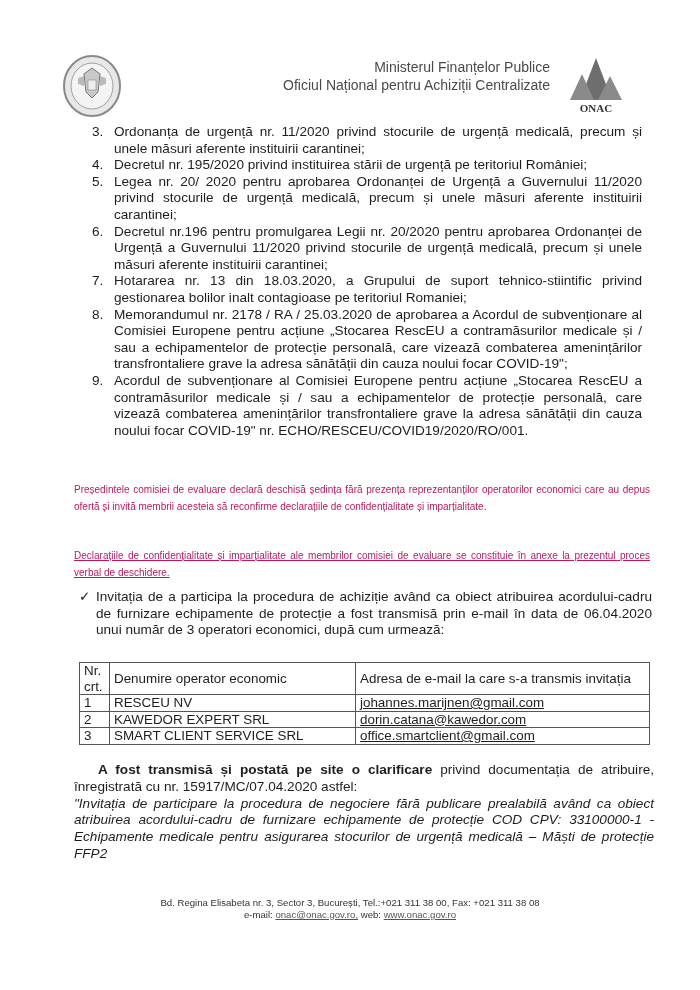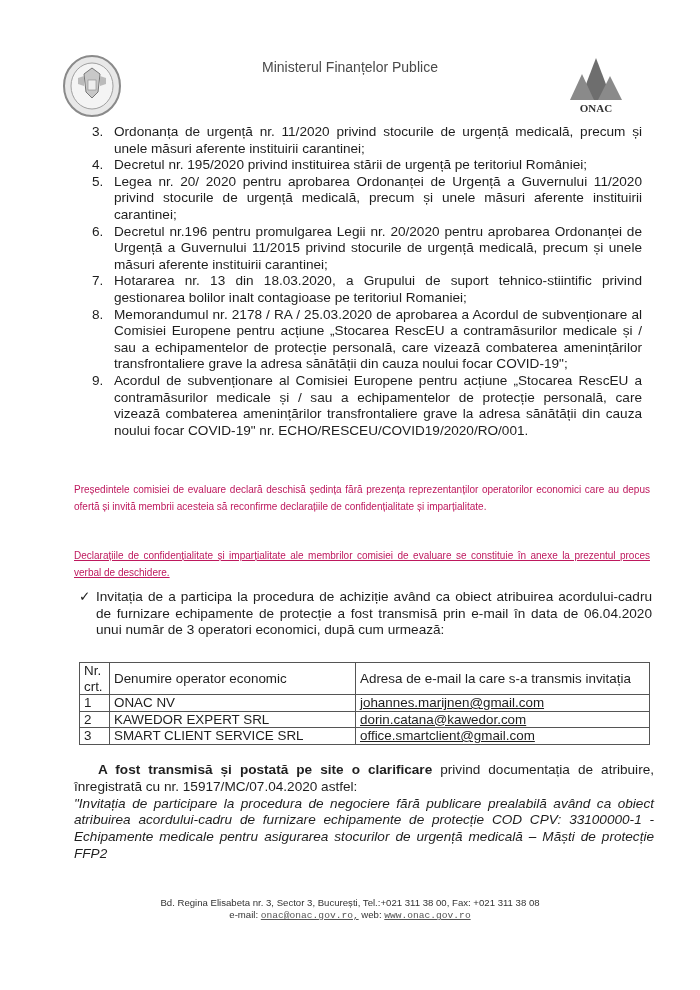--- a/index.html
+++ b/index.html
@@ -2,73 +2,74 @@
 <html><head>
   <meta charset="utf-8">
   <style>
     html, body { margin: 0; padding: 0; background: #ffffff; }
     body { width: 700px; height: 990px; position: relative; overflow: hidden;
       font-family: "Liberation Sans", sans-serif; color: #1e1e1e; }
     .page { position: absolute; left: 0; top: 0; width: 700px; height: 990px; background: #fff; }
     .header { position: absolute; left: 0; top: 50px; width: 700px; height: 70px; }
     .crest { position: absolute; left: 62px; top: 4px; width: 60px; height: 64px; }
     .onac-logo { position: absolute; left: 568px; top: 6px; width: 56px; height: 60px; }
-    .header-title { position: absolute; left: 150px; width: 400px; top: 8px; text-align: center;
+    .header-title { position: absolute; left: 150px; width: 400px; top: 8px; text-align: right;
       font-size: 14px; line-height: 18px; color: #4a4a4a; }
     .body-text { position: absolute; left: 74px; width: 576px; font-size: 10px; line-height: 16.6px; color: #be185d; }
     ol.refs { list-style: none; margin: 0; padding: 0; position: absolute; left: 82px; top: 124px; width: 560px; font-size: 13.6px; line-height: 16.6px; }
     ol.refs li { position: relative; padding-left: 32px; margin: 0; text-align: justify; }
     ol.refs li .num { position: absolute; left: 10px; top: 0; }
     .para { text-align: justify; }
     .p1 { top: 482px; }
     .p2 { top: 548px; text-decoration: underline; }
     .bullet { position: absolute; left: 96px; top: 589px; width: 556px; font-size: 13.6px; line-height: 16.6px; text-align: justify; }
     .bullet .check { position: absolute; left: -17px; top: 0; }
     table.ops { position: absolute; left: 79px; top: 662px; width: 571px; border-collapse: collapse; font-size: 13.4px; line-height: 15.5px; }
     table.ops td { border: 1px solid #555; padding: 0 4px; vertical-align: middle; }
     table.ops td.c1 { width: 21px; margin-top: 12px; }
     table.ops td.c2 { width: 237px; }
     table.ops .email { text-decoration: underline; color: #1e1e1e; }
     .clar { position: absolute; left: 74px; top: 762px; width: 580px; font-size: 13.6px; line-height: 16.8px; text-align: justify; }
     .clar b { font-weight: bold; margin-left: 24px; }
     .quote { font-style: italic; }
     .footer { position: absolute; left: 100px; width: 500px; top: 897px; text-align: center; font-size: 9.6px; line-height: 12px; color: #333; }
-    .footer .link { font-family: Liberation Mono, monospace; text-decoration: underline; color: #555; }
+    .footer .link { font-family: Liberation Sans, sans-serif; text-decoration: underline; color: #555; }
   </style>
 </head>
 <body>
 
 <div class="page">
 
   <div class="header">
     <svg class="crest" viewBox="0 0 60 64">
       <ellipse cx="30" cy="32" rx="28" ry="30" fill="#e8e8e8" stroke="#8a8a8a" stroke-width="2"></ellipse>
       <ellipse cx="30" cy="32" rx="21" ry="23" fill="#f4f4f4" stroke="#a0a0a0" stroke-width="1"></ellipse>
       <path d="M22 20 L30 14 L38 20 L36 38 L30 44 L24 38 Z" fill="#c8c8c8" stroke="#777" stroke-width="1"></path>
       <path d="M16 24 L22 22 L22 32 L16 30 Z M44 24 L38 22 L38 32 L44 30 Z" fill="#bbb"></path>
       <rect x="26" y="26" width="8" height="10" fill="#eee" stroke="#888" stroke-width="0.6"></rect>
     </svg>
 
     <div class="header-title">
       <div>Ministerul Finanțelor Publice</div>
+      <div>Oficiul Național pentru Achiziții Centralizate</div>
     </div>
 
     <svg class="onac-logo" viewBox="0 0 56 60">
       <polygon points="28,2 44,44 12,44" fill="#6e6e6e"></polygon>
       <polygon points="14,18 26,44 2,44" fill="#8a8a8a"></polygon>
       <polygon points="42,20 54,44 30,44" fill="#8a8a8a"></polygon>
       <text x="28" y="56" text-anchor="middle" font-family="Liberation Serif, serif" font-weight="bold" font-size="11" fill="#333">ONAC</text>
     </svg>
   </div>
 
   <ol class="refs">
     <li><span class="num">3.</span><span>Ordonanța de urgență nr. 11/2020 privind stocurile de urgență medicală, precum și unele măsuri aferente instituirii carantinei;</span></li>
     <li><span class="num">4.</span><span>Decretul nr. 195/2020 privind instituirea stării de urgență pe teritoriul României;</span></li>
     <li><span class="num">5.</span><span>Legea nr. 20/ 2020 pentru aprobarea Ordonanței de Urgență a Guvernului 11/2020 privind stocurile de urgență medicală, precum și unele măsuri aferente instituirii carantinei;</span></li>
-    <li><span class="num">6.</span><span>Decretul nr.196 pentru promulgarea Legii nr. 20/2020 pentru aprobarea Ordonanței de Urgență a Guvernului 11/2015 privind stocurile de urgență medicală, precum și unele măsuri aferente instituirii carantinei;</span></li>
+    <li><span class="num">6.</span><span>Decretul nr.196 pentru promulgarea Legii nr. 20/2020 pentru aprobarea Ordonanței de Urgență a Guvernului 11/2020 privind stocurile de urgență medicală, precum și unele măsuri aferente instituirii carantinei;</span></li>
     <li><span class="num">7.</span><span>Hotararea nr. 13 din 18.03.2020, a Grupului de suport tehnico-stiintific privind gestionarea bolilor inalt contagioase pe teritoriul Romaniei;</span></li>
     <li><span class="num">8.</span><span>Memorandumul nr. 2178 / RA / 25.03.2020 de aprobarea a Acordul de subvenționare al Comisiei Europene pentru acțiune „Stocarea RescEU a contramăsurilor medicale și / sau a echipamentelor de protecție personală, care vizează combaterea amenințărilor transfrontaliere grave la adresa sănătății din cauza noului focar COVID-19";</span></li>
     <li><span class="num">9.</span><span>Acordul de subvenționare al Comisiei Europene pentru acțiune „Stocarea RescEU a contramăsurilor medicale și / sau a echipamentelor de protecție personală, care vizează combaterea amenințărilor transfrontaliere grave la adresa sănătății din cauza noului focar COVID-19" nr. ECHO/RESCEU/COVID19/2020/RO/001.</span></li>
   </ol>
 
   <div class="body-text para p1">Președintele comisiei de evaluare declară deschisă ședința fără prezența reprezentanților operatorilor economici care au depus ofertă și invită membrii acesteia să reconfirme declarațiile de confidențialitate și imparțialitate.</div>
   <div class="body-text para p2">Declarațiile de confidențialitate și imparțialitate ale membrilor comisiei de evaluare se constituie în anexe la prezentul proces verbal de deschidere.</div>
 
   <div class="bullet">
     <span class="check">✓</span>
@@ -77,21 +78,21 @@
 
   <table class="ops">
     <tbody>
         <tr>
       <td class="c1">Nr. crt.</td>
       <td class="c2">Denumire operator economic</td>
       <td>Adresa de e-mail la care s-a transmis invitația</td>
     </tr>
     <tr>
       <td>1</td>
-      <td>ONAC NV</td>
+      <td>RESCEU NV</td>
       <td><span class="email">johannes.marijnen@gmail.com</span></td>
     </tr>
     <tr>
       <td>2</td>
       <td>KAWEDOR EXPERT SRL</td>
       <td><span class="email">dorin.catana@kawedor.com</span></td>
     </tr>
     <tr>
       <td>3</td>
       <td>SMART CLIENT SERVICE SRL</td>

